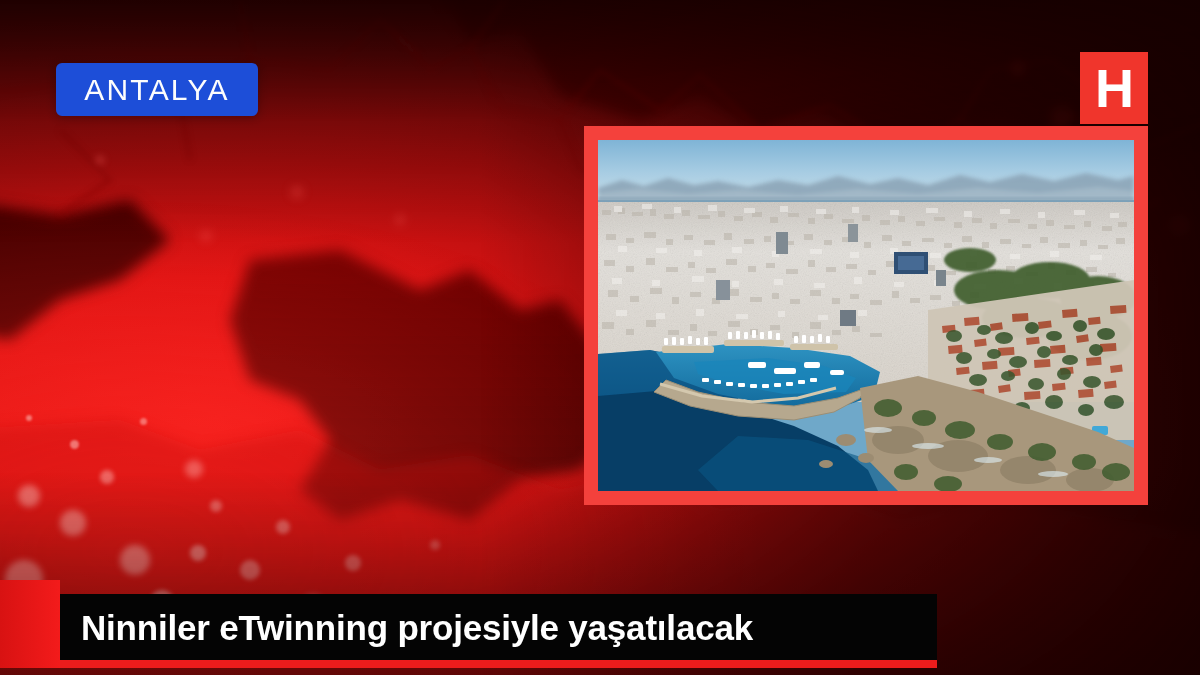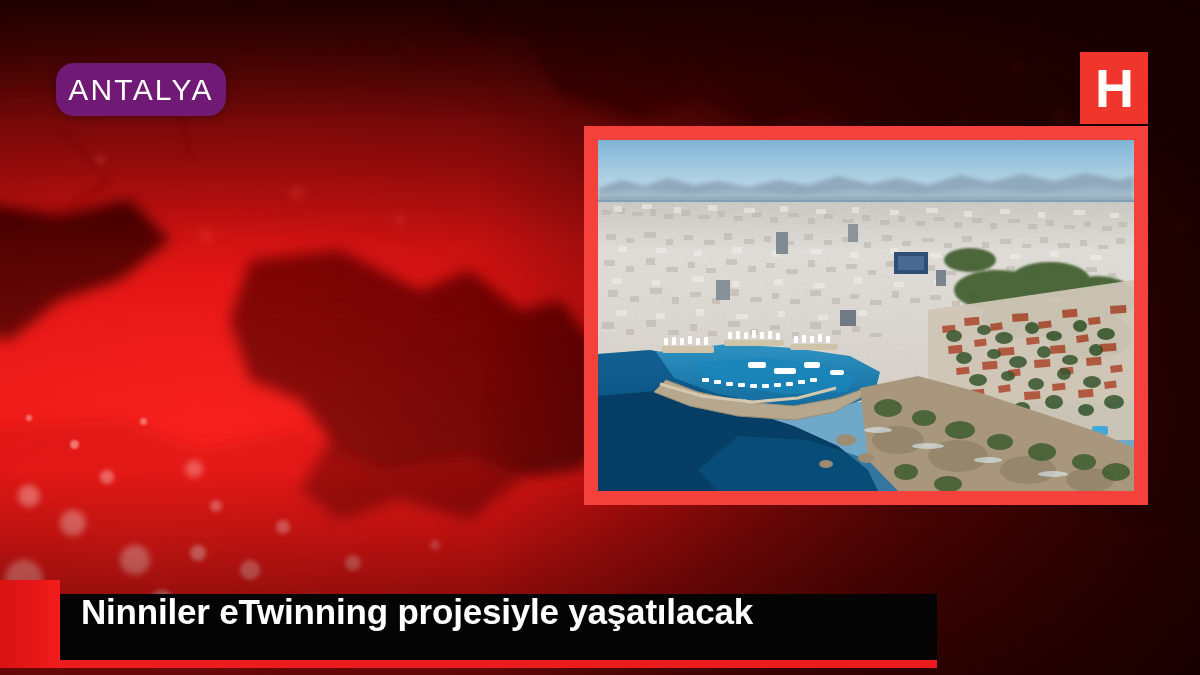--- a/index.html
+++ b/index.html
@@ -26,23 +26,23 @@
       linear-gradient(to bottom, rgba(18,0,0,.82) 0%, rgba(18,0,0,.25) 18%, rgba(18,0,0,0) 36%, rgba(18,0,0,0) 70%, rgba(18,0,0,.55) 100%);
   }
   .map-svg{ position:absolute; inset:0; width:1200px; height:675px; }
 
   
   .bokeh{ position:absolute; border-radius:50%; pointer-events:none; }
 
   
   .city-badge{
     position:absolute; left:56px; top:63px;
-    width:170px; height:53px;
-    background:#701a75;
-    border-radius:18px;
+    width:202px; height:53px;
+    background:#1d4ed8;
+    border-radius:6px;
     display:flex; align-items:center; justify-content:center;
     box-shadow:0 2px 10px rgba(0,0,0,.28);
   }
   .city-badge-label{
     color:#fdfdfd;
     font-size:30px;
     letter-spacing:2.2px;
     font-weight:400;
     line-height:1;
     white-space:nowrap;
@@ -78,21 +78,21 @@
 
   
   .headline-wrap{
     position:absolute; left:60px; top:594px;
     width:877px; height:74px;
   }
   .headline-band{
     position:absolute; left:0; top:0;
     width:877px; height:66px;
     background:#040404;
-    display:flex; 
+    display:flex; align-items:center;
   }
   .headline-text{
     color:#ffffff;
     font-size:35px;
     font-weight:700;
     line-height:1;
     white-space:nowrap;
     padding-left:21px;
     letter-spacing:-.2px;
   }

